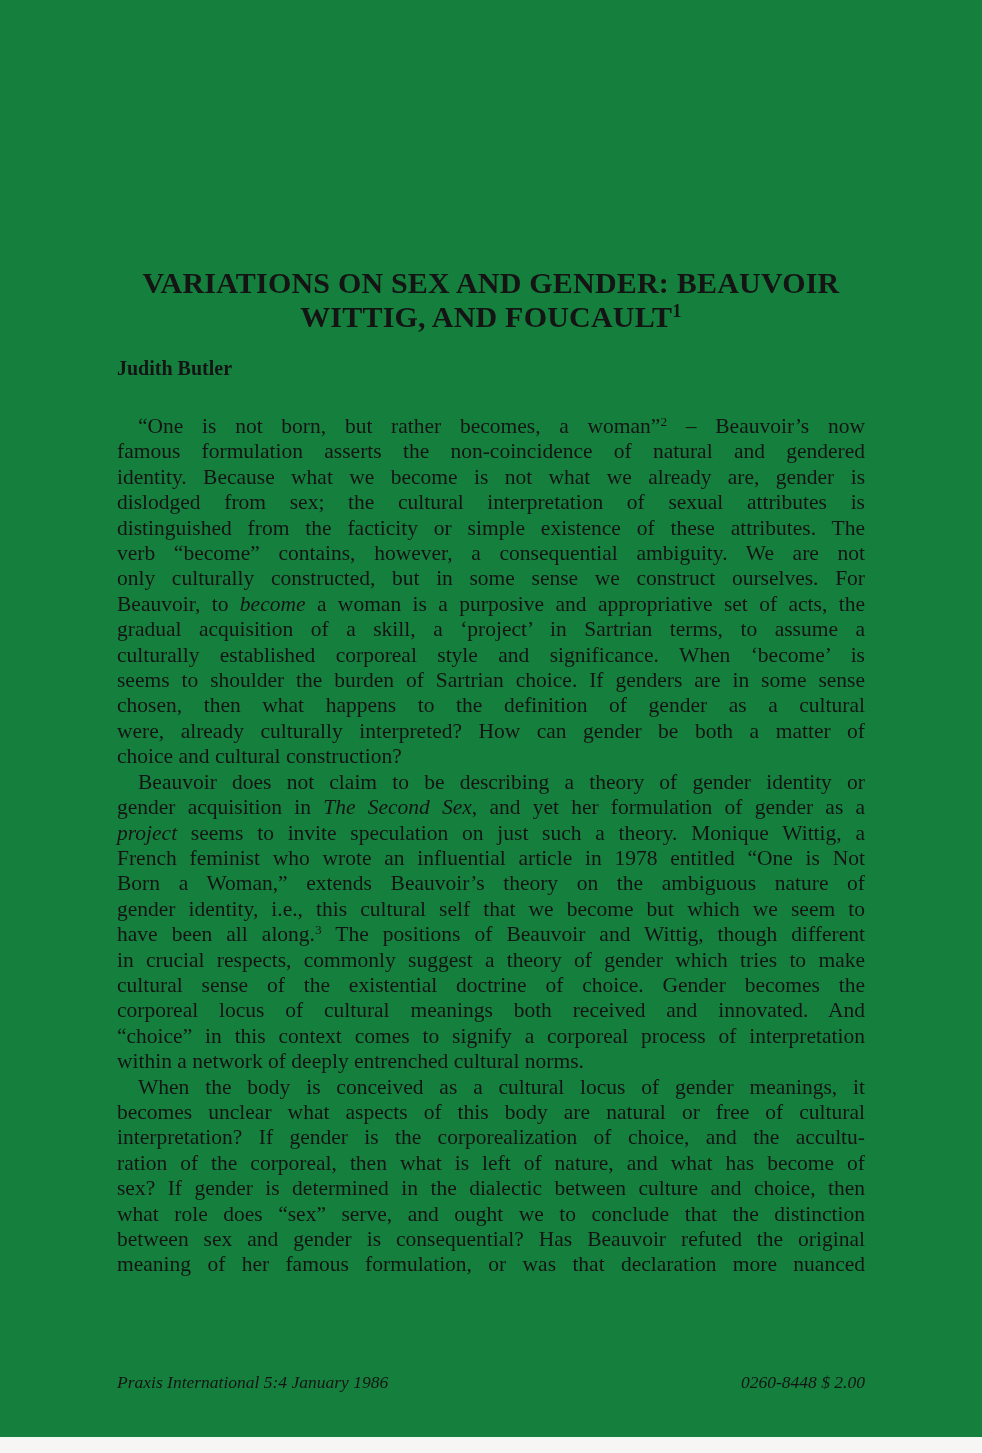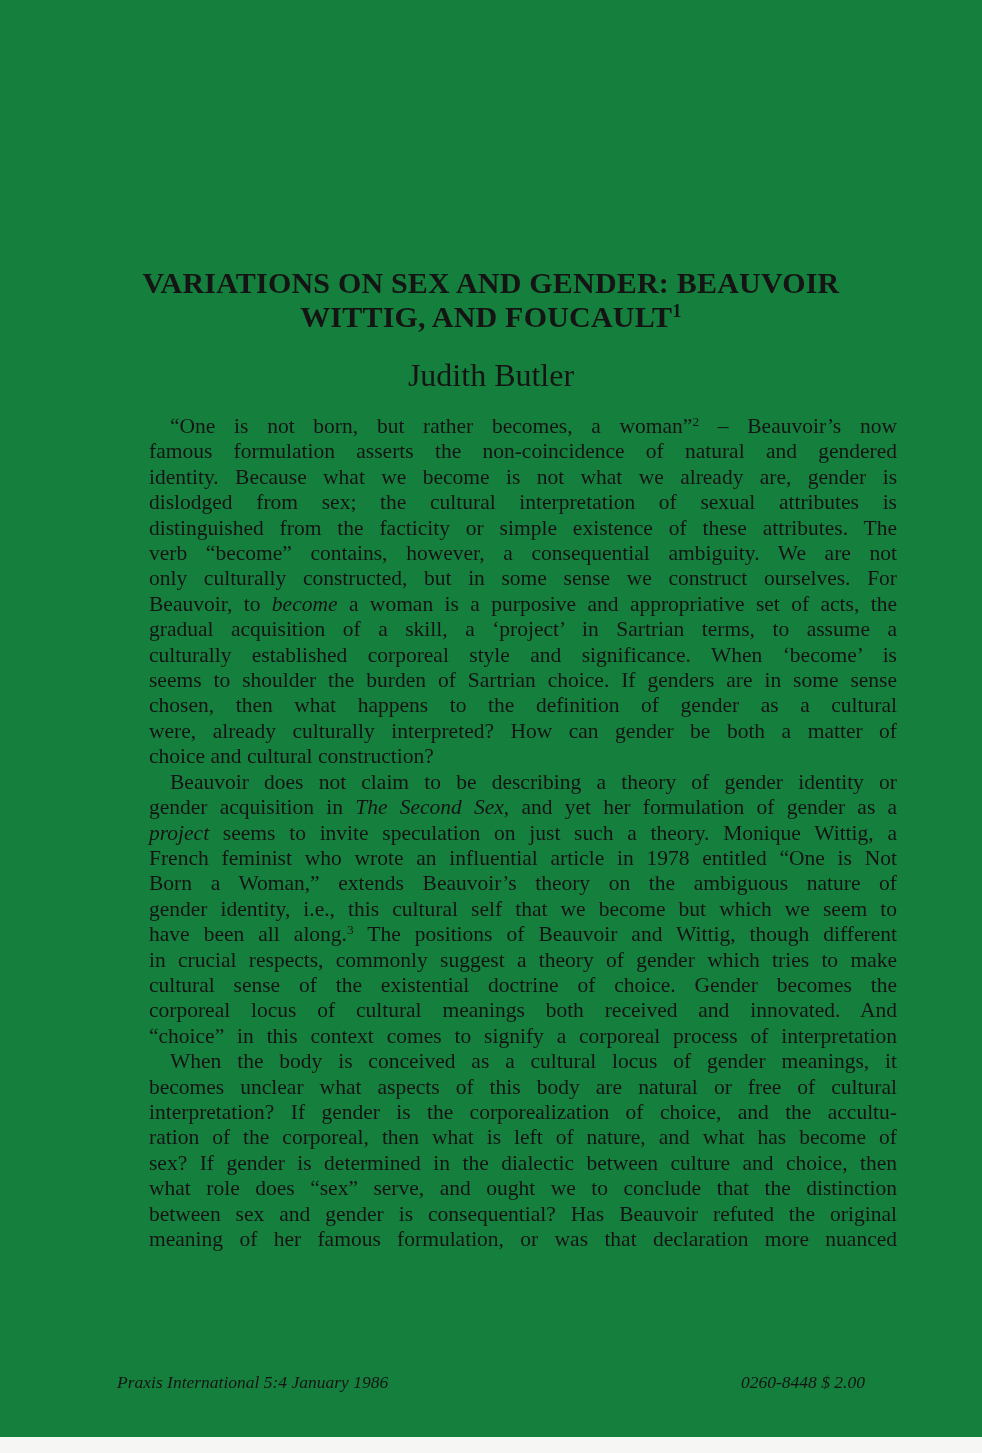--- a/index.html
+++ b/index.html
@@ -27,32 +27,30 @@
     line-height: 34px;
     font-weight: bold;
     letter-spacing: 0.2px;
   }
   .title-line { display: block; }
   .author {
     position: absolute;
     top: 357px;
     left: 117px;
     width: 748px;
-    text-align: center;
-    font-size: 32px;
-    font-weight: normal;
+    font-size: 20px;
+    font-weight: bold;
   }
   .body-text {
     position: absolute;
     top: 414px;
     left: 117px;
     width: 748px;
     font-size: 21.5px;
     line-height: 25.4px;
-    margin-left: 32px;
   }
   .line {
     text-align: justify;
     text-align-last: justify;
   }
   .line.flush { text-align-last: left; }
   .line.indent { text-indent: 21px; }
   sup {
     font-size: 62%;
     line-height: 0;
@@ -99,20 +97,21 @@
       <div class="line">gender acquisition in <i>The Second Sex</i>, and yet her formulation of gender as a</div>
       <div class="line"><i>project</i> seems to invite speculation on just such a theory. Monique Wittig, a</div>
       <div class="line">French feminist who wrote an influential article in 1978 entitled “One is Not</div>
       <div class="line">Born a Woman,” extends Beauvoir’s theory on the ambiguous nature of</div>
       <div class="line">gender identity, i.e., this cultural self that we become but which we seem to</div>
       <div class="line">have been all along.<sup>3</sup> The positions of Beauvoir and Wittig, though different</div>
       <div class="line">in crucial respects, commonly suggest a theory of gender which tries to make</div>
       <div class="line">cultural sense of the existential doctrine of choice. Gender becomes the</div>
       <div class="line">corporeal locus of cultural meanings both received and innovated. And</div>
       <div class="line">“choice” in this context comes to signify a corporeal process of interpretation</div>
+      <div class="line flush">within a network of deeply entrenched cultural norms.</div>
       <div class="line indent">When the body is conceived as a cultural locus of gender meanings, it</div>
       <div class="line">becomes unclear what aspects of this body are natural or free of cultural</div>
       <div class="line">interpretation? If gender is the corporealization of choice, and the accultu-</div>
       <div class="line">ration of the corporeal, then what is left of nature, and what has become of</div>
       <div class="line">sex? If gender is determined in the dialectic between culture and choice, then</div>
       <div class="line">what role does “sex” serve, and ought we to conclude that the distinction</div>
       <div class="line">between sex and gender is consequential? Has Beauvoir refuted the original</div>
       <div class="line">meaning of her famous formulation, or was that declaration more nuanced</div>
     </div>
   <div class="footer">

